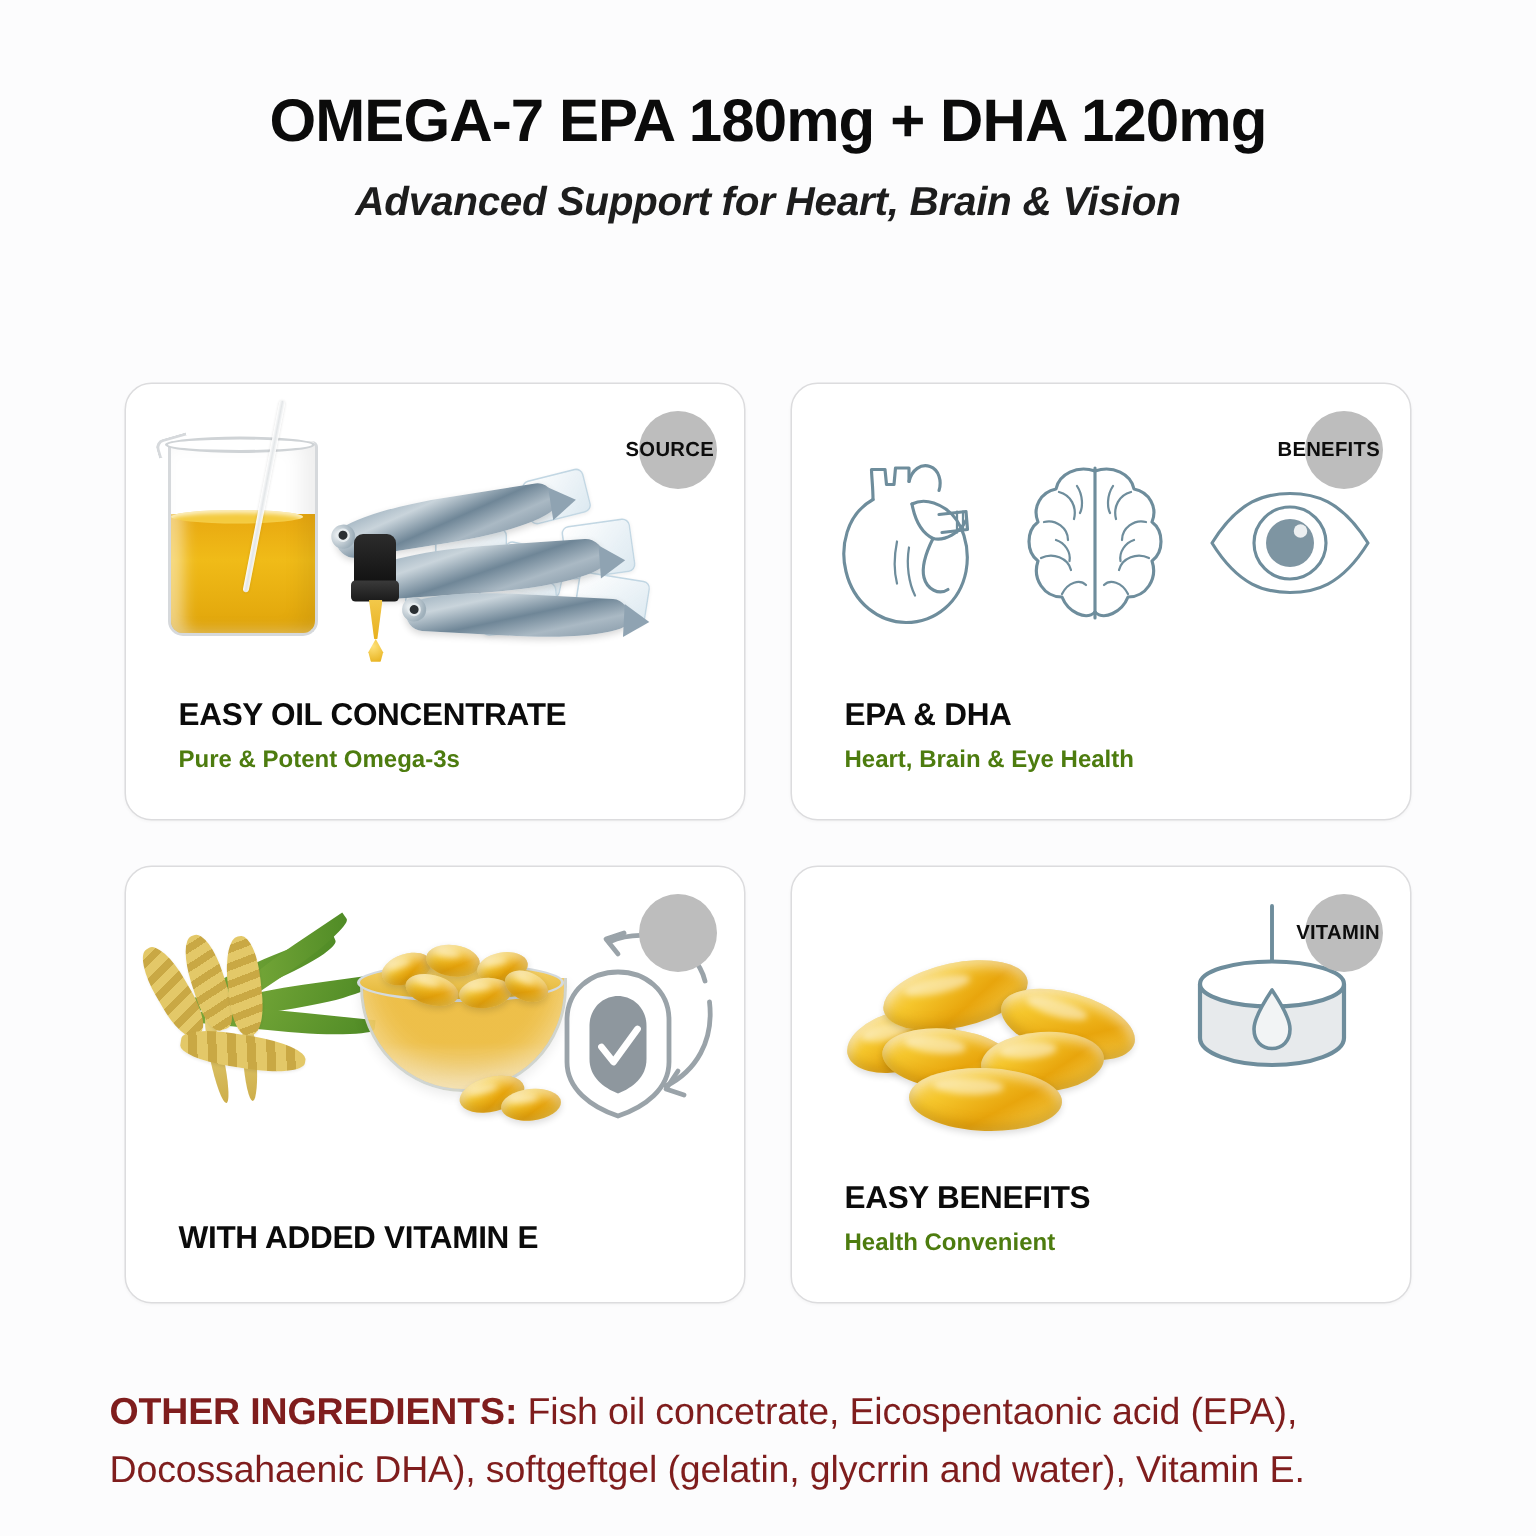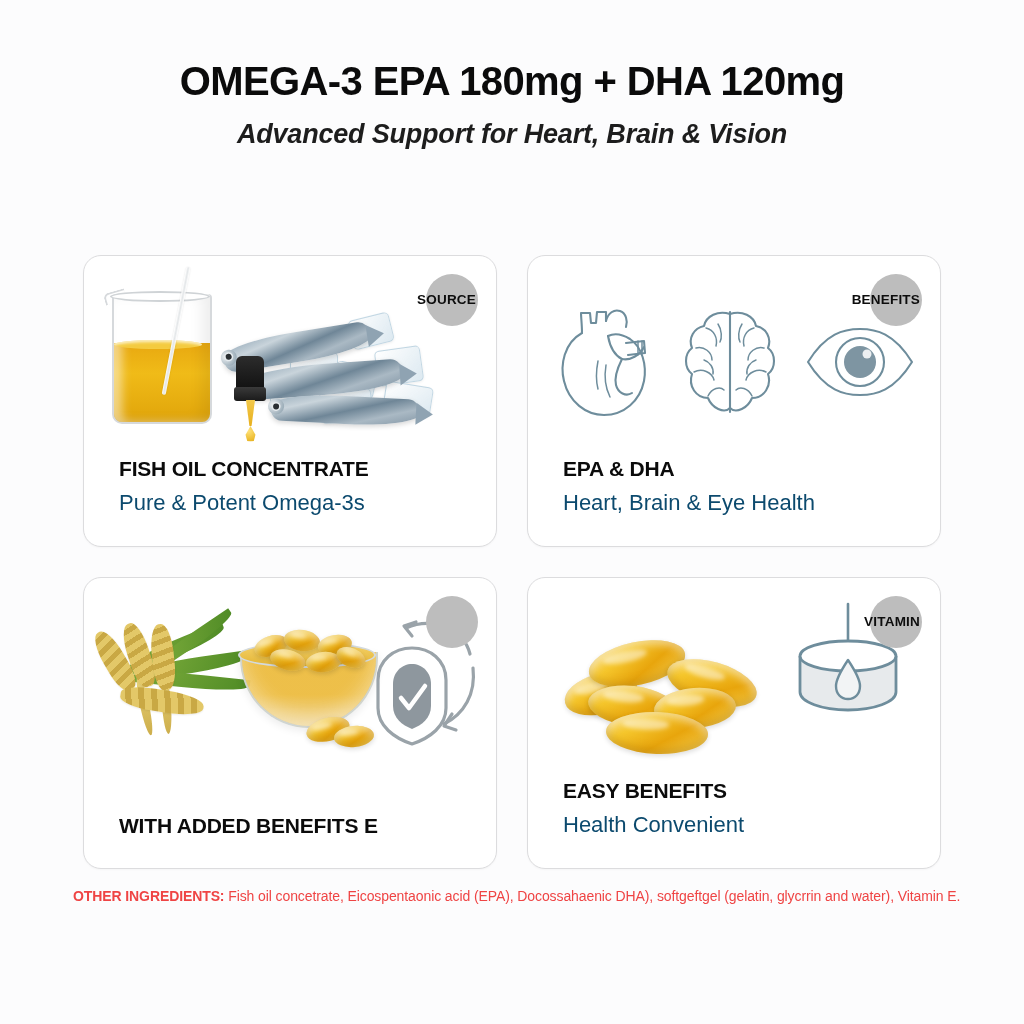--- a/index.html
+++ b/index.html
@@ -106,37 +106,37 @@
   .card-title {
     font-size: 21px;
     font-weight: 700;
     letter-spacing: -0.2px;
     color: #0b0b0b;
     margin: 0;
     line-height: 1.2;
     white-space: nowrap;
   }
   .card-sub {
-    font-size: 22px;
-    font-weight: 400;
-    color: #0c4a6e;
+    font-size: 16px;
+    font-weight: 700;
+    color: #4d7c0f;
     margin: 8px 0 0 0;
     line-height: 1.2;
     white-space: nowrap;
   }
 
   
   .footer {
     position: absolute;
     left: 73px;
-    top: 886px;
+    top: 922px;
     width: 890px;
-    font-size: 14px;
+    font-size: 25px;
     line-height: 1.55;
-    color: #ef4444;
+    color: #7f1d1d;
     letter-spacing: -0.1px;
   }
   .footer b {
     font-weight: 700;
   }
 
   
   .art { position:absolute; }
 
   
@@ -266,21 +266,21 @@
   }
   .gel:after {
     content:""; position:absolute; left:16%; top:16%; width:46%; height:26%;
     border-radius:50%; background:rgba(255,255,255,0.5); filter:blur(2px);
   }
 </style>
 </head>
 <body>
 
 <div class="header">
-  <h1 class="main-title">OMEGA-3 EPA 180mg + DHA 120mg</h1>
+  <h1 class="main-title">OMEGA-7 EPA 180mg + DHA 120mg</h1>
   <p class="sub-title">Advanced Support for Heart, Brain &amp; Vision</p>
 </div>
 
 <div class="grid">
 
   <div class="card">
     <div class="card-visual">
 
       <div class="ice art" style="left:206px;top:96px;width:46px;height:34px;"></div>
       <div class="ice art" style="left:250px;top:108px;width:40px;height:30px;transform:rotate(12deg);"></div>
@@ -316,21 +316,21 @@
         <div class="dropper-collar"></div>
         <div class="dropper-tip"></div>
         <div class="drop"></div>
       </div>
     </div>
 
     <div class="badge"></div>
     <div class="badge-label">SOURCE</div>
 
     <div class="card-text">
-      <p class="card-title">FISH OIL CONCENTRATE</p>
+      <p class="card-title">EASY OIL CONCENTRATE</p>
       <p class="card-sub">Pure &amp; Potent Omega-3s</p>
     </div>
   </div>
 
   <div class="card">
     <div class="card-visual">
       <div class="icon-row">
 
         <svg width="104" height="118" viewBox="0 0 104 118">
           <path class="ln" d="M30 30 C12 40 8 62 12 78 C17 99 34 112 52 112 C72 112 88 98 92 78 C95 62 90 44 78 36 C70 31 62 30 56 33"></path>
@@ -418,21 +418,21 @@
         <path d="M46 14 C74 2 104 16 110 40" fill="none" stroke="#9aa3a9" stroke-width="3.2" stroke-linecap="round"></path>
         <path d="M52 22 L44 12 L56 8" fill="none" stroke="#9aa3a9" stroke-width="3.2" stroke-linecap="round" stroke-linejoin="round"></path>
         <path d="M113 54 C116 80 104 100 84 110" fill="none" stroke="#9aa3a9" stroke-width="3.2" stroke-linecap="round"></path>
         <path d="M92 100 L84 112 L96 116" fill="none" stroke="#9aa3a9" stroke-width="3.2" stroke-linecap="round" stroke-linejoin="round"></path>
       </svg>
     </div>
 
     <div class="badge"></div>
 
     <div class="card-text">
-      <p class="card-title">WITH ADDED BENEFITS E</p>
+      <p class="card-title">WITH ADDED VITAMIN E</p>
     </div>
   </div>
 
   <div class="card">
     <div class="card-visual">
 
       <div>
         <div class="gel art" style="left:36px;top:96px;width:74px;height:40px;transform:rotate(-14deg);"></div>
         <div class="gel art" style="left:60px;top:64px;width:98px;height:43px;transform:rotate(-12deg);"></div>
         <div class="gel art" style="left:138px;top:84px;width:92px;height:42px;transform:rotate(16deg);"></div>

